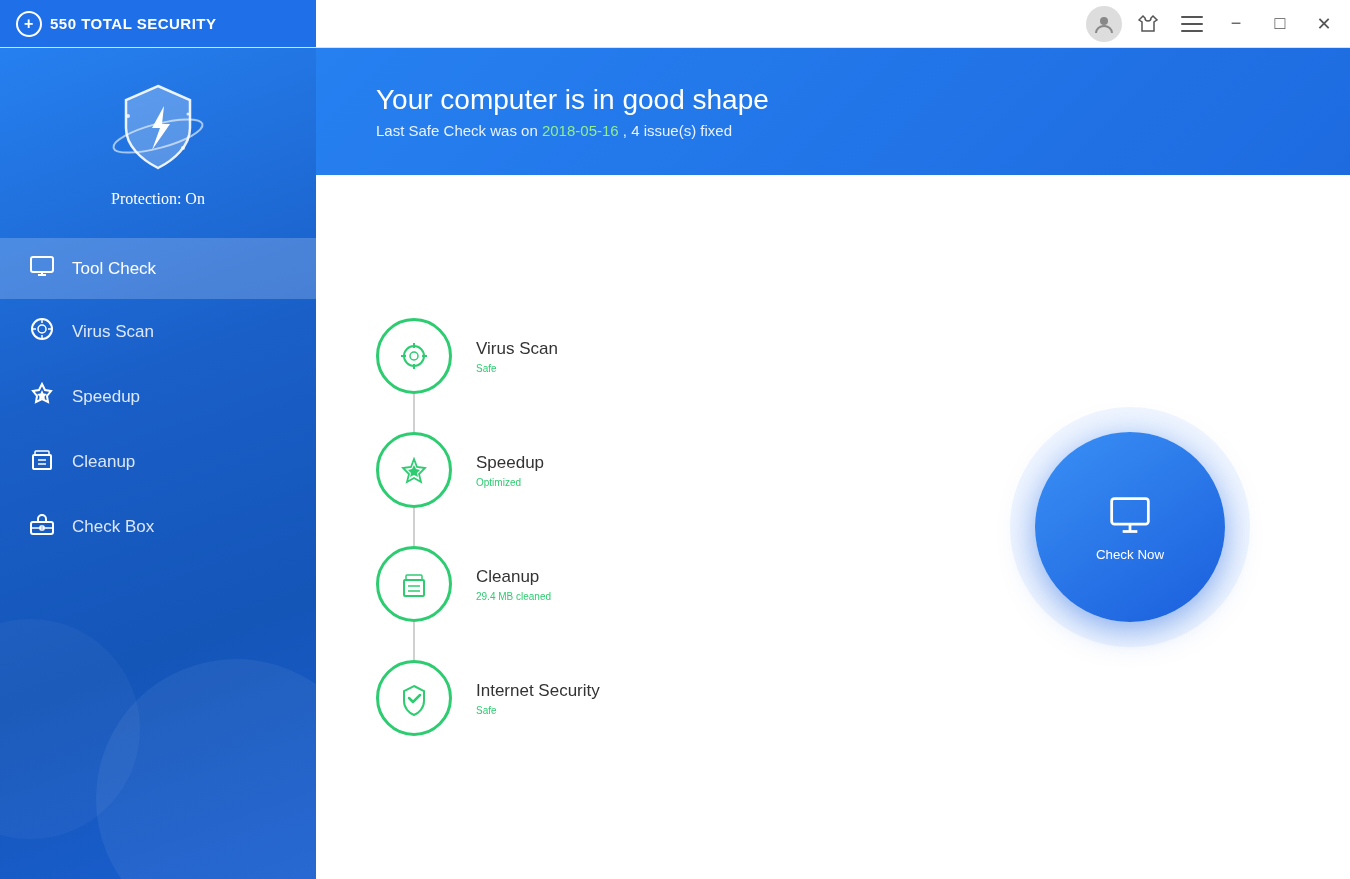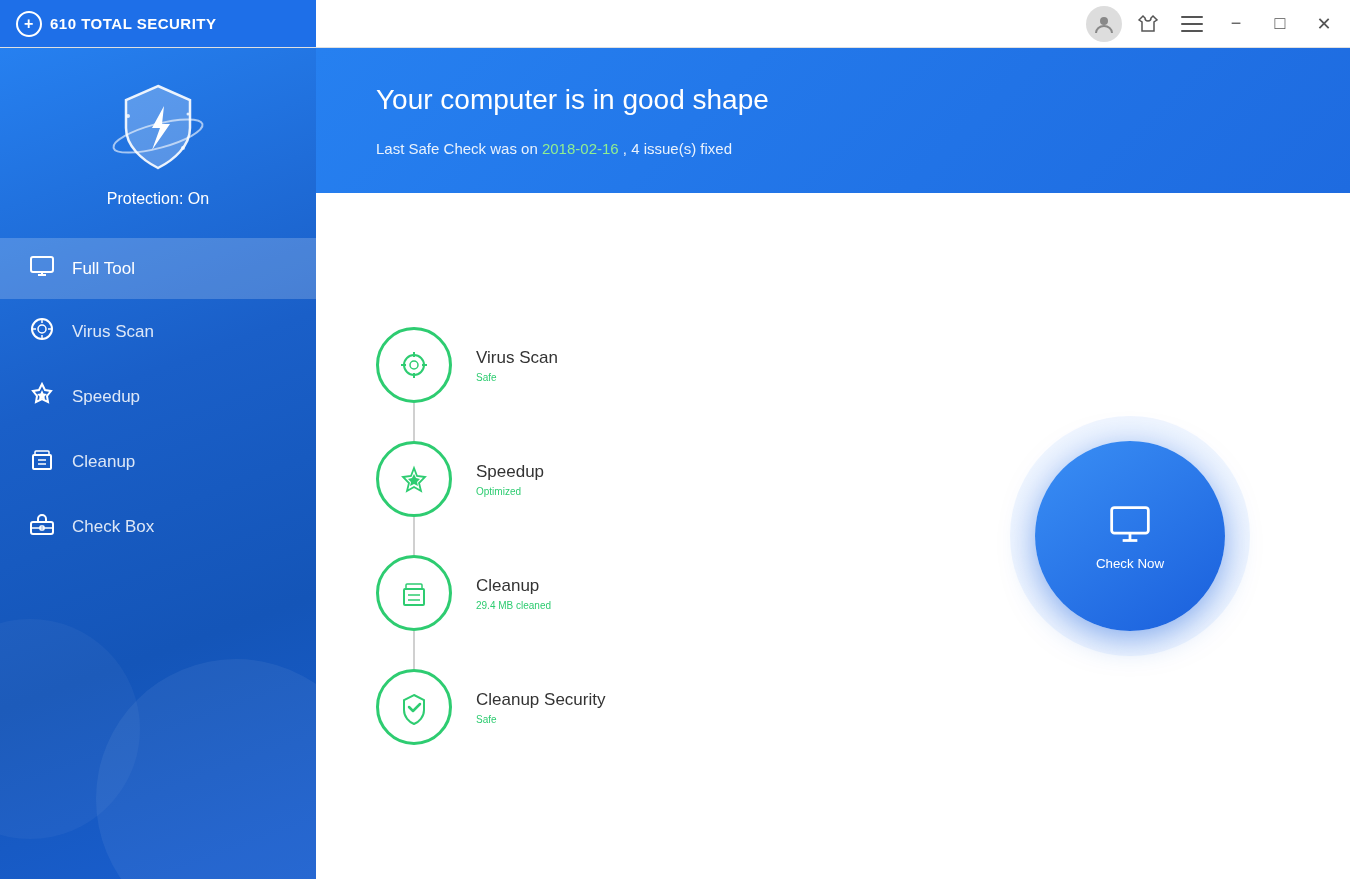--- a/index.html
+++ b/index.html
@@ -88,20 +88,21 @@
       content: '';
       position: absolute;
       bottom: 40px; left: -80px;
       width: 220px; height: 220px;
       border-radius: 50%;
       background: rgba(255,255,255,0.04);
     }
     .sidebar-logo-area {
       display: flex; flex-direction: column; align-items: center; gap: 12px;
       margin-bottom: 30px;
+      font-family: Liberation Serif, serif;
     }
     .shield-svg { width: 100px; height: 100px; }
     .protection-label {
       color: #fff;
       font-size: 16px;
       font-weight: 500;
     }
 
     .sidebar-nav { width: 100%; }
     .sidebar-item {
@@ -137,21 +138,21 @@
 
     
     .header-banner {
       background: linear-gradient(135deg, #2680f0 0%, #1e6be0 100%);
       padding: 36px 60px;
       color: #fff;
     }
     .header-title {
       font-size: 28px;
       font-weight: 400;
-      margin-bottom: 24px;
+      margin-bottom: 6px;
     }
     .header-subtitle {
       font-size: 15px;
       color: rgba(255,255,255,0.9);
     }
     .header-subtitle .date-link {
       color: #90ee90;
     }
 
     
@@ -236,21 +237,21 @@
       width: 44px; height: 44px;
     }
   </style>
 </head>
 <body>
 
 <div class="titlebar">
   <div class="titlebar-left">
     <div class="titlebar-logo">
       <div class="logo-circle">+</div>
-      <span>610 TOTAL SECURITY</span>
+      <span>550 TOTAL SECURITY</span>
     </div>
   </div>
   <div class="titlebar-right">
     <div class="titlebar-icon-btn avatar">
       <svg width="22" height="22" viewBox="0 0 22 22" fill="none">
         <circle cx="11" cy="8" r="4" fill="#888"></circle>
         <path d="M3 20c0-4 3.6-7 8-7s8 3 8 7" stroke="#888" stroke-width="2" fill="none"></path>
       </svg>
     </div>
     <div class="titlebar-icon-btn">
@@ -300,21 +301,21 @@
     <nav class="sidebar-nav">
 
       <div class="sidebar-item active">
         <div class="sidebar-item-icon">
           <svg width="24" height="20" viewBox="0 0 24 20" fill="none">
             <rect x="1" y="1" width="22" height="15" rx="2" stroke="white" stroke-width="2" fill="none"></rect>
             <line x1="8" y1="19" x2="16" y2="19" stroke="white" stroke-width="2"></line>
             <line x1="12" y1="16" x2="12" y2="19" stroke="white" stroke-width="2"></line>
           </svg>
         </div>
-        <span class="sidebar-item-text">Full Tool</span>
+        <span class="sidebar-item-text">Tool Check</span>
       </div>
 
       <div class="sidebar-item">
         <div class="sidebar-item-icon">
           <svg width="24" height="24" viewBox="0 0 24 24" fill="none">
             <circle cx="12" cy="12" r="10" stroke="white" stroke-width="2"></circle>
             <circle cx="12" cy="12" r="4" stroke="white" stroke-width="1.5"></circle>
             <line x1="12" y1="2" x2="12" y2="6" stroke="white" stroke-width="1.5"></line>
             <line x1="12" y1="18" x2="12" y2="22" stroke="white" stroke-width="1.5"></line>
             <line x1="2" y1="12" x2="6" y2="12" stroke="white" stroke-width="1.5"></line>
@@ -358,21 +359,21 @@
         <span class="sidebar-item-text">Check Box</span>
       </div>
     </nav>
   </div>
 
   <div class="content">
 
     <div class="header-banner">
       <div class="header-title">Your computer is in good shape</div>
       <div class="header-subtitle">
-        <span>Last Safe Check was on </span><span class="date-link">2018-02-16</span><span> , 4 issue(s) fixed</span>
+        <span>Last Safe Check was on </span><span class="date-link">2018-05-16</span><span> , 4 issue(s) fixed</span>
       </div>
     </div>
 
     <div class="status-area">
 
       <div class="status-list">
 
         <div class="status-item">
           <div class="status-circle">
             <svg width="38" height="38" viewBox="0 0 38 38" fill="none">
@@ -425,21 +426,21 @@
         <div style="height:38px; width:2px; margin-left:37px; background:#d8d8d8;"></div>
 
         <div class="status-item">
           <div class="status-circle">
             <svg width="38" height="38" viewBox="0 0 38 38" fill="none">
               <path d="M19 7 L29 12 L29 22 C29 29 24 34 19 36 C14 34 9 29 9 22 L9 12 Z" stroke="#2ecc71" stroke-width="2" fill="none"></path>
               <path d="M14 19 L18 23 L25 16" stroke="#2ecc71" stroke-width="2.5" stroke-linecap="round" stroke-linejoin="round"></path>
             </svg>
           </div>
           <div class="status-text">
-            <span class="status-name">Cleanup Security</span>
+            <span class="status-name">Internet Security</span>
             <span class="status-value">Safe</span>
           </div>
         </div>
 
       </div>
 
       <div class="check-now-area">
         <div class="check-now-outer">
           <button class="check-now-btn">
             <svg class="icon-monitor" viewBox="0 0 48 48" fill="none">

